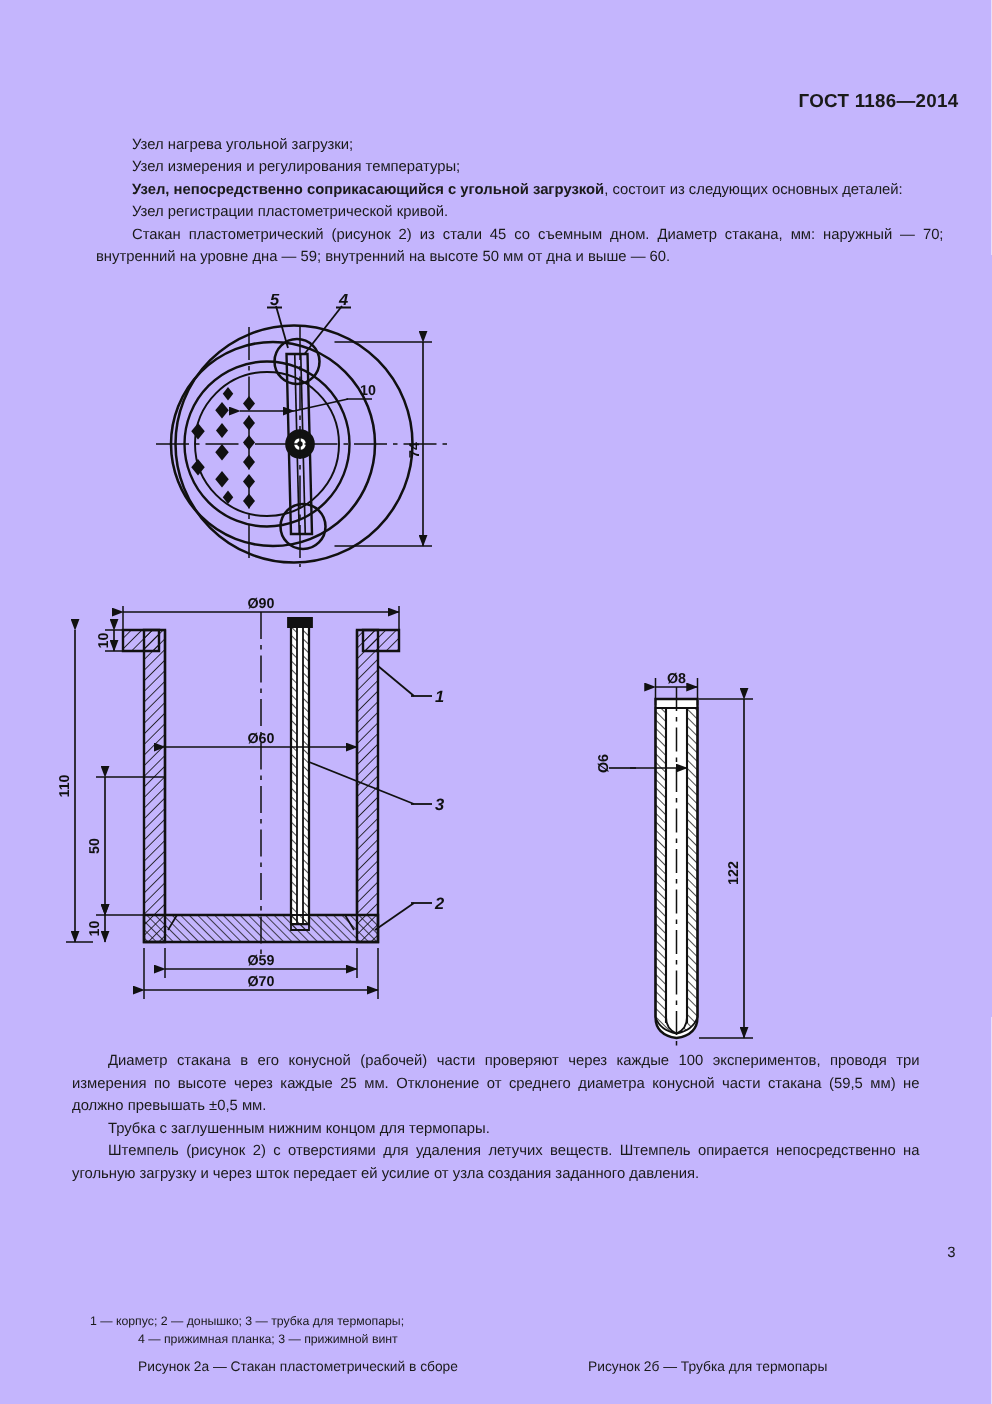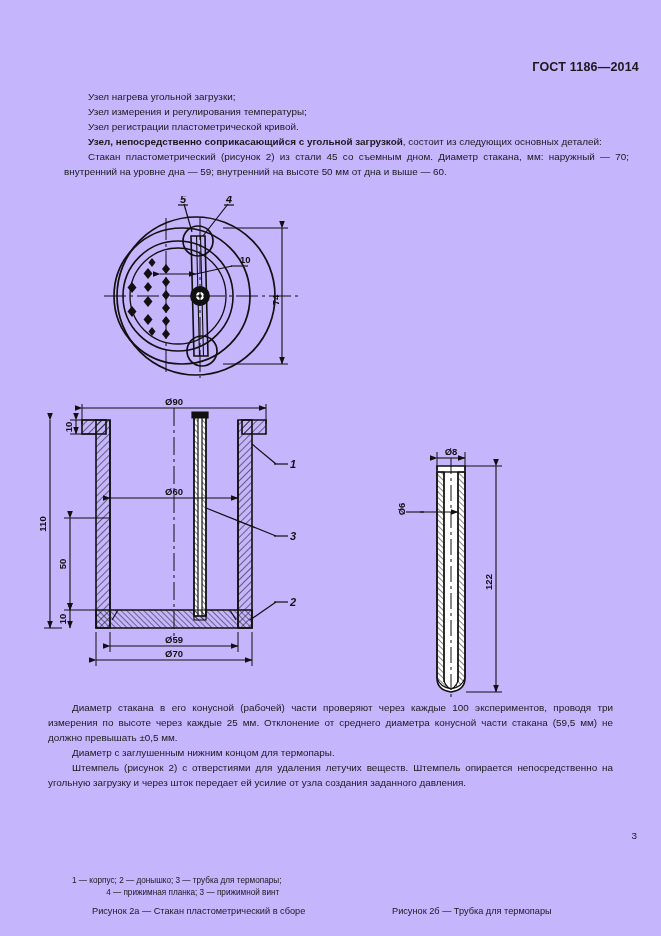--- a/index.html
+++ b/index.html
@@ -77,21 +77,21 @@
     top: 0;
   }
 
   
   .legend {
     position: absolute;
     font-size: 8.2px;
     line-height: 12.4px;
     white-space: nowrap;
   }
-  #legend-2a { left: 72px; top: 679px; text-align: center; }
+  #legend-2a { left: 60px; top: 679px; }
   #legend-2a .line2 { padding-left: 32px; }
 
   .caption {
     position: absolute;
     font-size: 9.2px;
     white-space: nowrap;
     padding-left: 32px;
   }
   #caption-2a { left: 60px; top: 710px; }
   #caption-2b { left: 360px; top: 710px; }
@@ -99,22 +99,22 @@
 </head>
 <body>
 
 <div id="page">
 
   <div class="doc-header">ГОСТ 1186—2014</div>
 
   <div class="text-block" id="intro-block">
     <p class="indent">Узел нагрева угольной загрузки;</p>
     <p class="indent">Узел измерения и регулирования температуры;</p>
+    <p class="indent"><span class="bold">Узел, непосредственно соприкасающийся с угольной загрузкой</span><span>, состоит из следующих основных деталей:</span></p>
     <p class="indent">Узел регистрации пластометрической кривой.</p>
-    <p class="indent"><span class="bold">Узел, непосредственно соприкасающийся с угольной загрузкой</span><span>, состоит из следующих основных деталей:</span></p>
     <p class="indent">Стакан пластометрический (рисунок 2) из стали 45 со съемным дном. Диаметр стакана, мм: наружный — 70; внутренний на уровне дна — 59; внутренний на высоте 50 мм от дна и выше — 60.</p>
   </div>
 
   <div class="figure-area">
     <svg class="fig-svg" width="661" height="540" viewBox="0 0 661 540">
       <defs>
         <pattern id="hatch" patternUnits="userSpaceOnUse" width="5" height="5" patternTransform="rotate(45)">
           <line x1="0" y1="0" x2="0" y2="5" stroke="#111" stroke-width="1.1"></line>
         </pattern>
         <pattern id="hatch2" patternUnits="userSpaceOnUse" width="4" height="4" patternTransform="rotate(-45)">
@@ -323,19 +323,19 @@
       <div class="line1">1 — корпус; 2 — донышко; 3 — трубка для термопары;</div>
       <div class="line2">4 — прижимная планка; 3 — прижимной винт</div>
     </div>
 
     <div class="caption" id="caption-2a">Рисунок 2а — Стакан пластометрический в сборе</div>
     <div class="caption" id="caption-2b">Рисунок 2б — Трубка для термопары</div>
   </div>
 
   <div class="text-block" id="closing-block">
     <p class="indent">Диаметр стакана в его конусной (рабочей) части проверяют через каждые 100 экспериментов, проводя три измерения по высоте через каждые 25 мм. Отклонение от среднего диаметра конусной части стакана (59,5 мм) не должно превышать ±0,5 мм.</p>
-    <p class="indent">Диаметр с заглушенным нижним концом для термопары.</p>
+    <p class="indent">Трубка с заглушенным нижним концом для термопары.</p>
     <p class="indent">Штемпель (рисунок 2) с отверстиями для удаления летучих веществ. Штемпель опирается непосредственно на угольную загрузку и через шток передает ей усилие от узла создания заданного давления.</p>
   </div>
 
   <div class="page-number">3</div>
 
 </div>
 
 </body></html>

